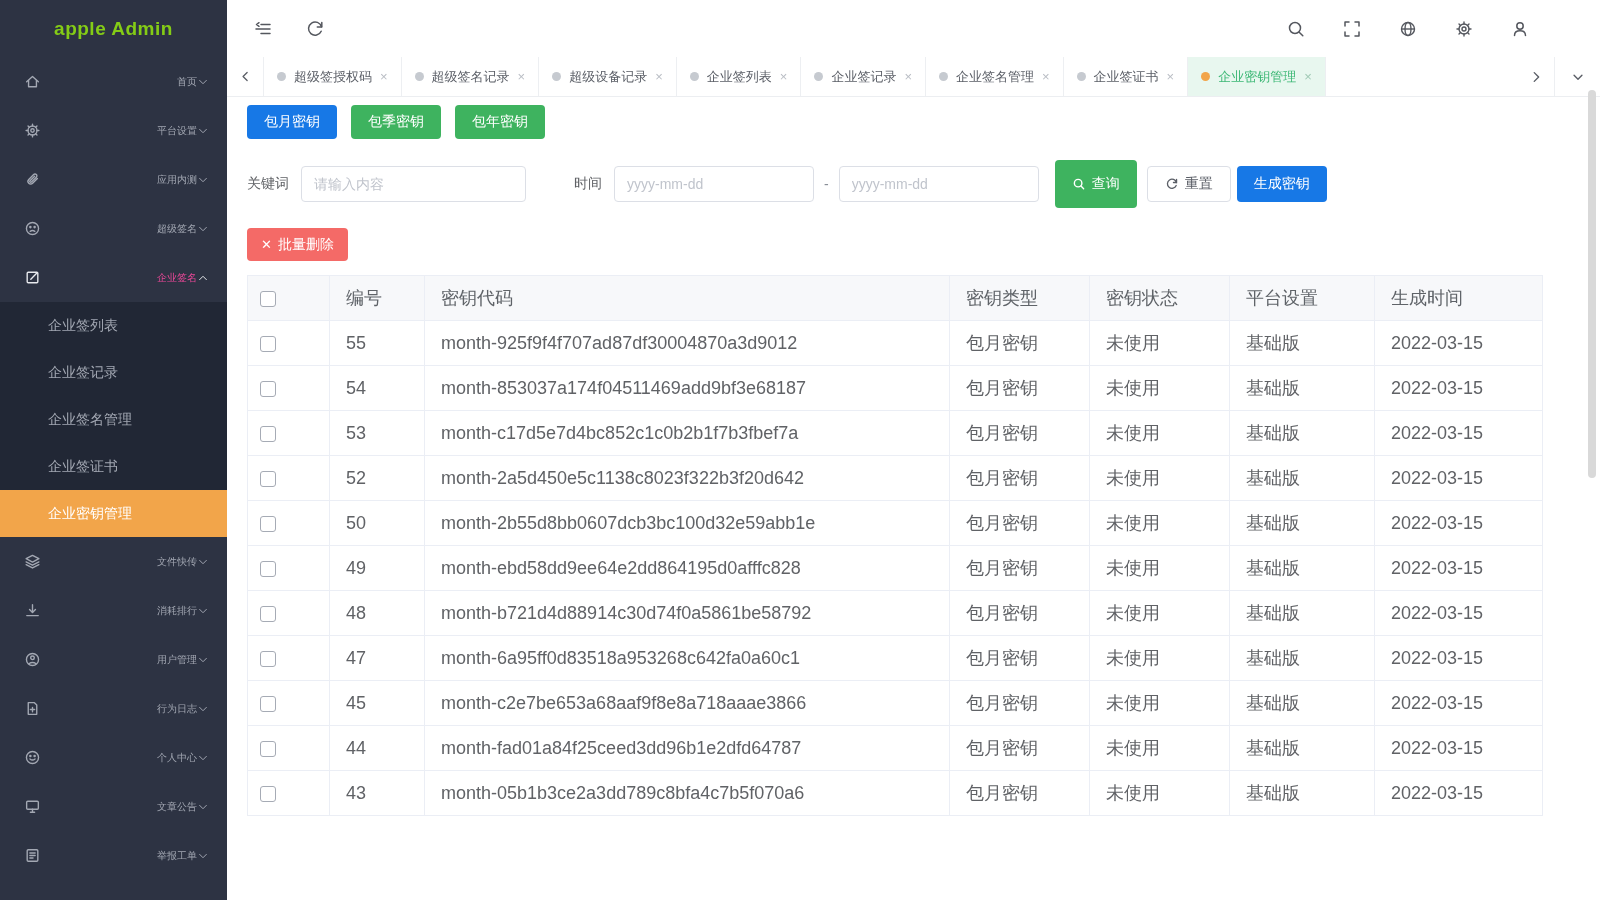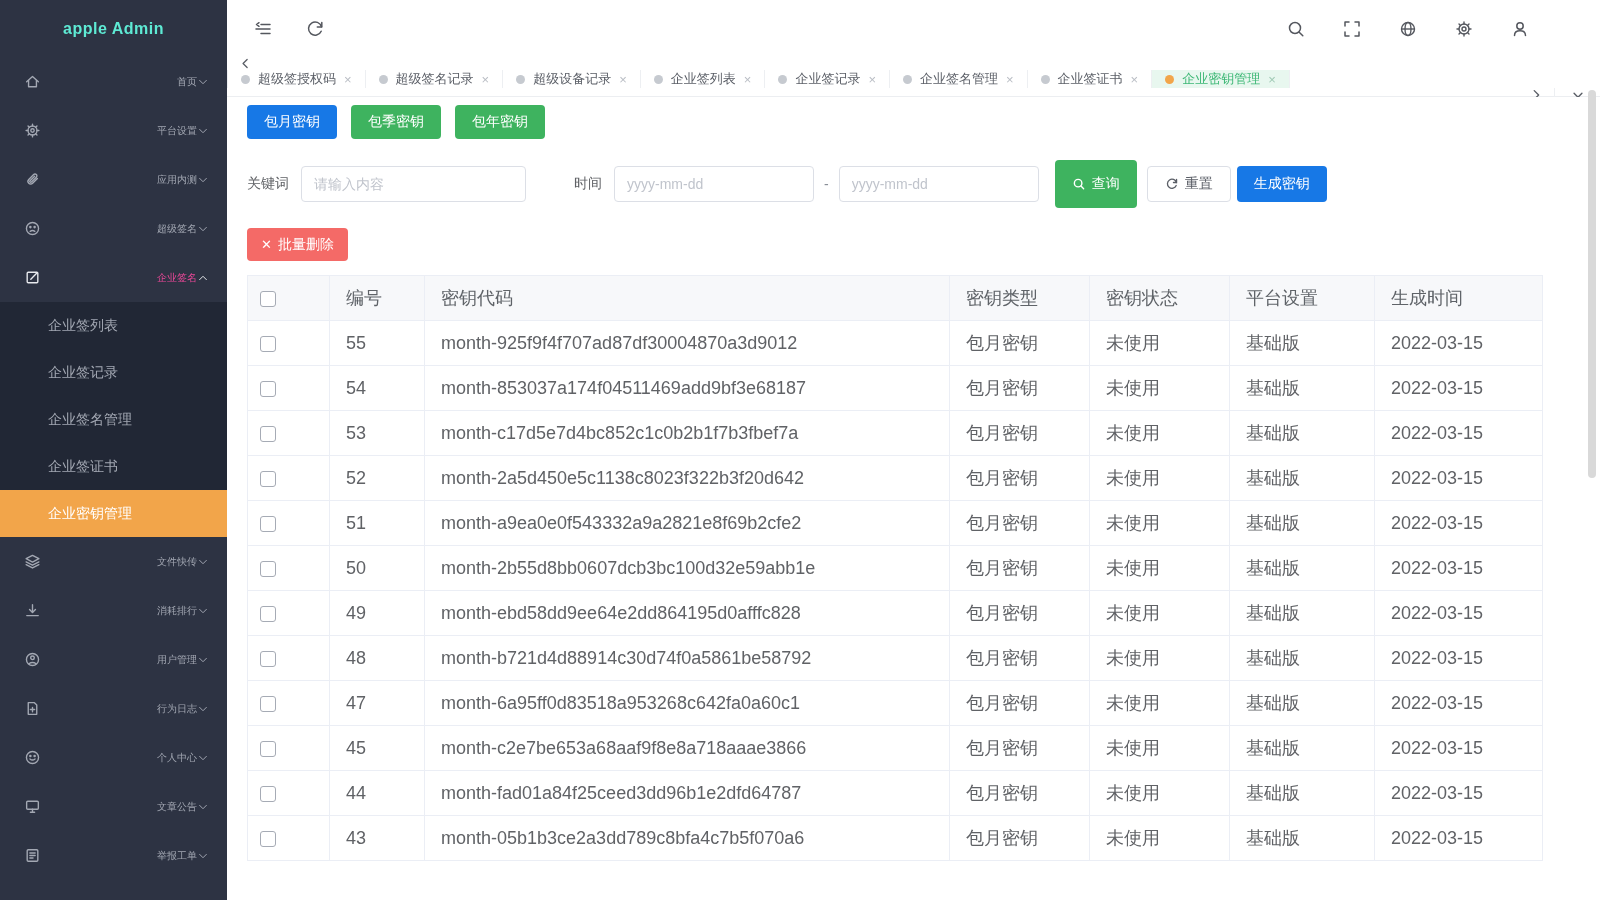--- a/index.html
+++ b/index.html
@@ -6,21 +6,21 @@
   html,body { margin:0; padding:0; }
   body {
     width:1600px; height:900px; overflow:hidden; background:#fff;
     font-family:"Liberation Sans","DejaVu Sans",sans-serif;
   }
   .app { display:flex; width:1600px; height:900px; }
 
   
   .sidebar { width:227px; flex-shrink:0; background:#2d3343; height:100%; overflow:hidden; }
   .logo { height:57px; display:flex; align-items:center; justify-content:center;
-          color:#5eead4; font-size:16px; font-weight:bold; letter-spacing:.5px; }
+          color:#84cc16; font-size:19px; font-weight:bold; letter-spacing:.5px; }
   .menu-item { height:49px; display:flex; align-items:center; padding:0 18px 0 24px;
                color:#a3a8b3; font-size:10px; cursor:pointer;text-align:right; }
   .mi-icon { width:17px; height:17px; margin-right:10px; display:flex; align-items:center; }
   .mi-icon svg { width:17px; height:17px; }
   .mi-label { flex:1; }
   .mi-chevron { width:12px; height:12px; display:flex; }
   .mi-chevron svg { width:12px; height:12px; }
   .menu-item.expanded { color:#e8eaee; }
   .menu-item.expanded .mi-label { color:#ec4899; }
   .submenu { background:#212735; }
@@ -30,21 +30,21 @@
 
   
   .main { flex:1; display:flex; flex-direction:column; min-width:0; }
 
   .navbar { height:57px; display:flex; align-items:center; padding:0 70px 0 26px; background:#fff; }
   .nav-left { display:flex; align-items:center; gap:32px; }
   .nav-right { margin-left:auto; display:flex; align-items:center; gap:36px; }
   .icon-btn { width:20px; height:20px; color:#54575e; cursor:pointer; display:flex; }
   .icon-btn svg { width:20px; height:20px; }
 
-  .tabbar { height:40px; border-bottom:1px solid #eceef1; display:flex; align-items:stretch; background:#fff;flex-direction:column; }
+  .tabbar { height:40px; border-bottom:1px solid #eceef1; display:flex; align-items:stretch; background:#fff; }
   .tab-arrow { width:36px; display:flex; align-items:center; justify-content:center;
                color:#5a5e66; cursor:pointer; }
   .tab-arrow svg { width:13px; height:13px; }
   #tabs { display:flex; }
   .tab { display:flex; align-items:center; gap:8px; padding:0 13px; font-size:13px;
          color:#5a5e66; border-right:1px solid #edeff2; cursor:pointer; white-space:nowrap; }
   .tab:first-child { border-left:1px solid #edeff2; }
   .tab .dot { width:9px; height:9px; border-radius:50%; background:#c6cad0; flex-shrink:0; }
   .tab .close { color:#b9bdc4; font-size:13px; line-height:1; }
   .tab.active { background:#e8f7ef; color:#3eb876; }
@@ -497,29 +497,20 @@
               <td class="cb-cell"><span class="cb"></span></td>
               <td>52</td>
               <td>month-2a5d450e5c1138c8023f322b3f20d642</td>
               <td>包月密钥</td>
               <td>未使用</td>
               <td>基础版</td>
               <td>2022-03-15</td>
             </tr>
             <tr>
               <td class="cb-cell"><span class="cb"></span></td>
-              <td>51</td>
-              <td>month-a9ea0e0f543332a9a2821e8f69b2cfe2</td>
-              <td>包月密钥</td>
-              <td>未使用</td>
-              <td>基础版</td>
-              <td>2022-03-15</td>
-            </tr>
-            <tr>
-              <td class="cb-cell"><span class="cb"></span></td>
               <td>50</td>
               <td>month-2b55d8bb0607dcb3bc100d32e59abb1e</td>
               <td>包月密钥</td>
               <td>未使用</td>
               <td>基础版</td>
               <td>2022-03-15</td>
             </tr>
             <tr>
               <td class="cb-cell"><span class="cb"></span></td>
               <td>49</td>

